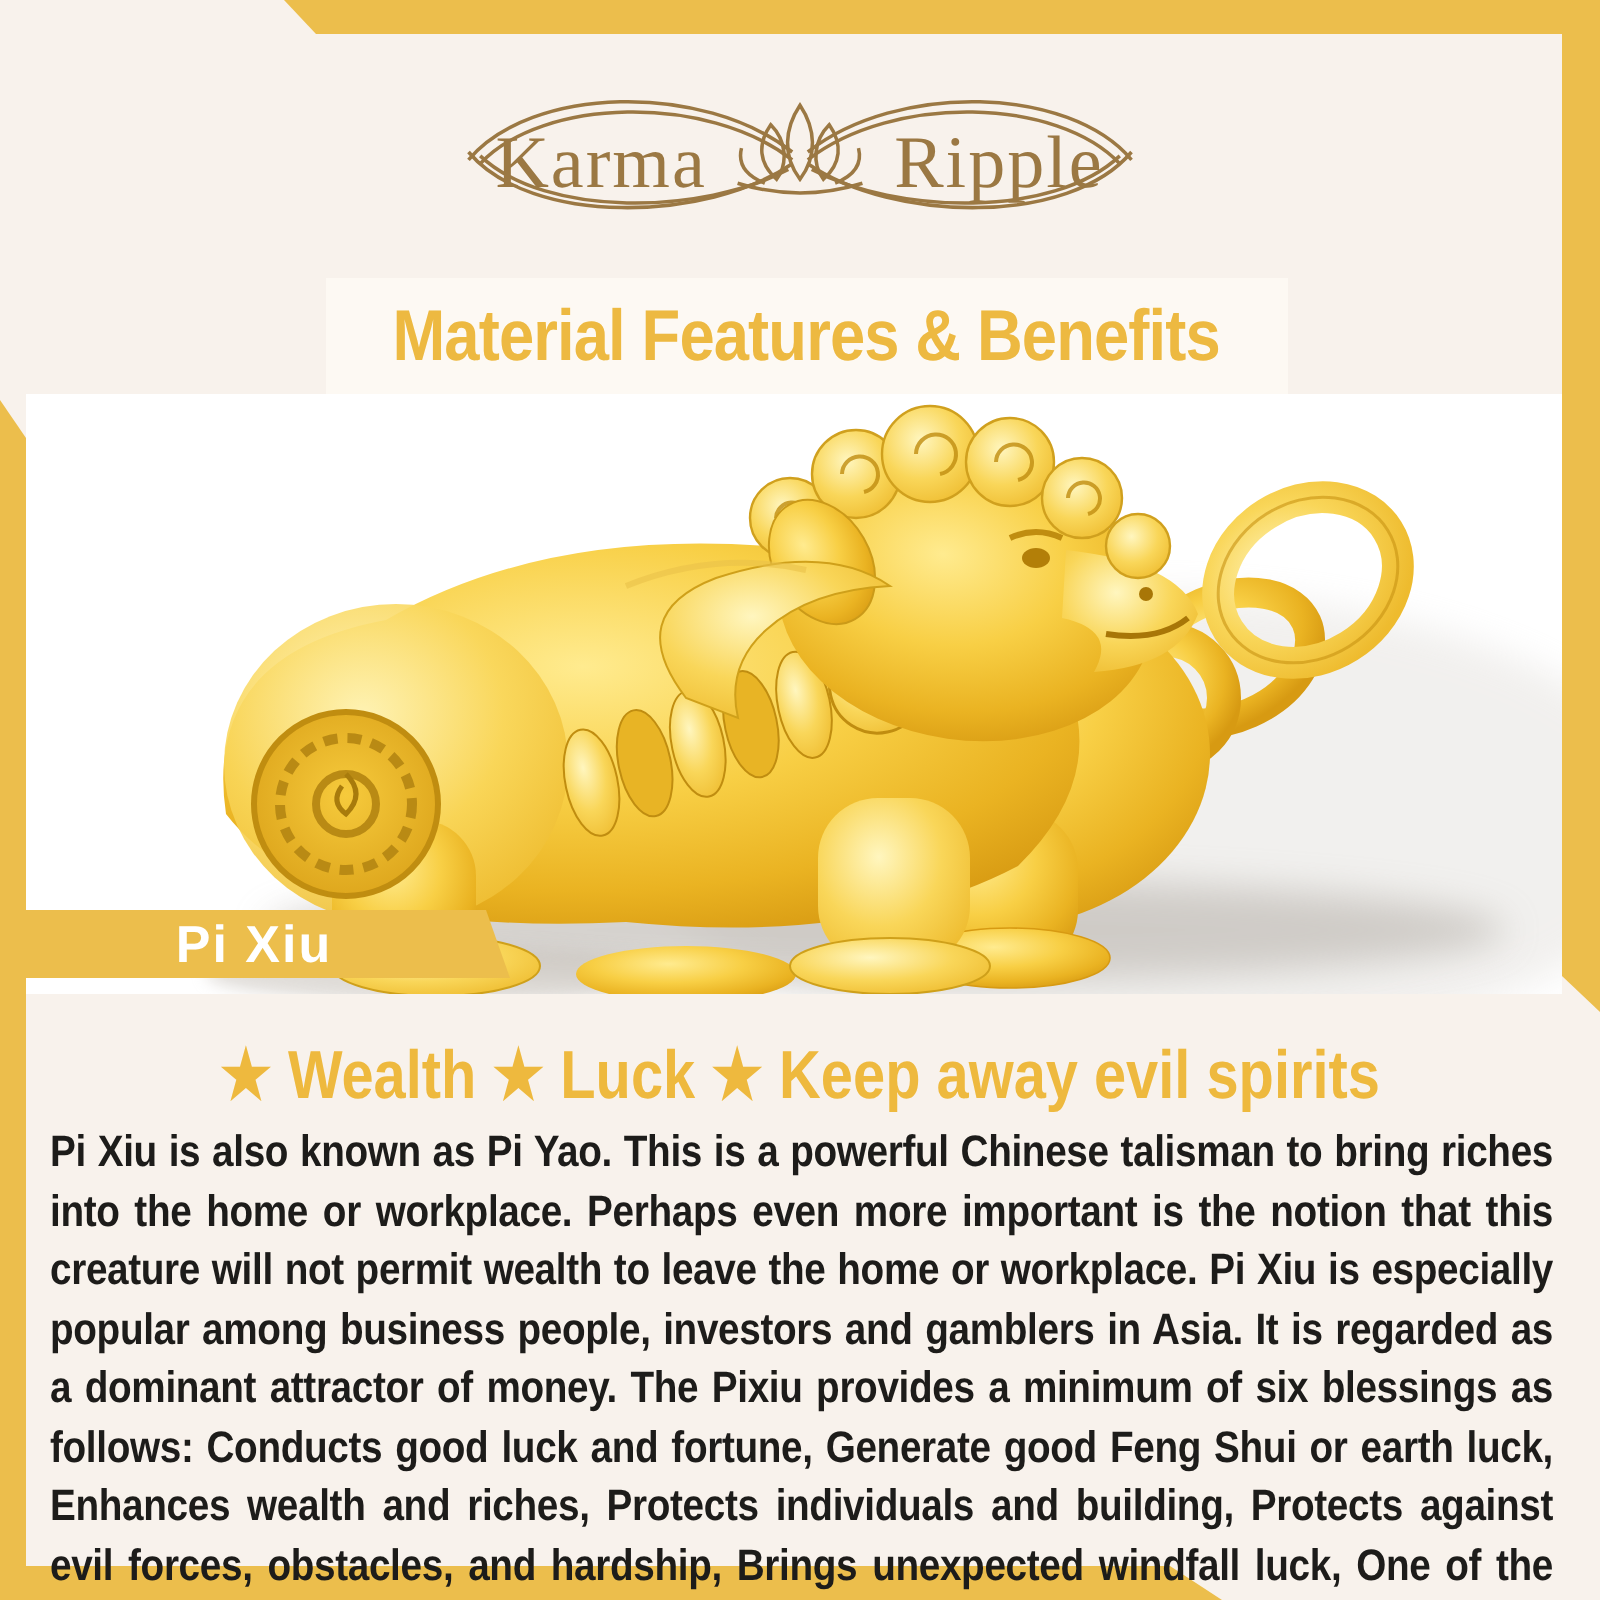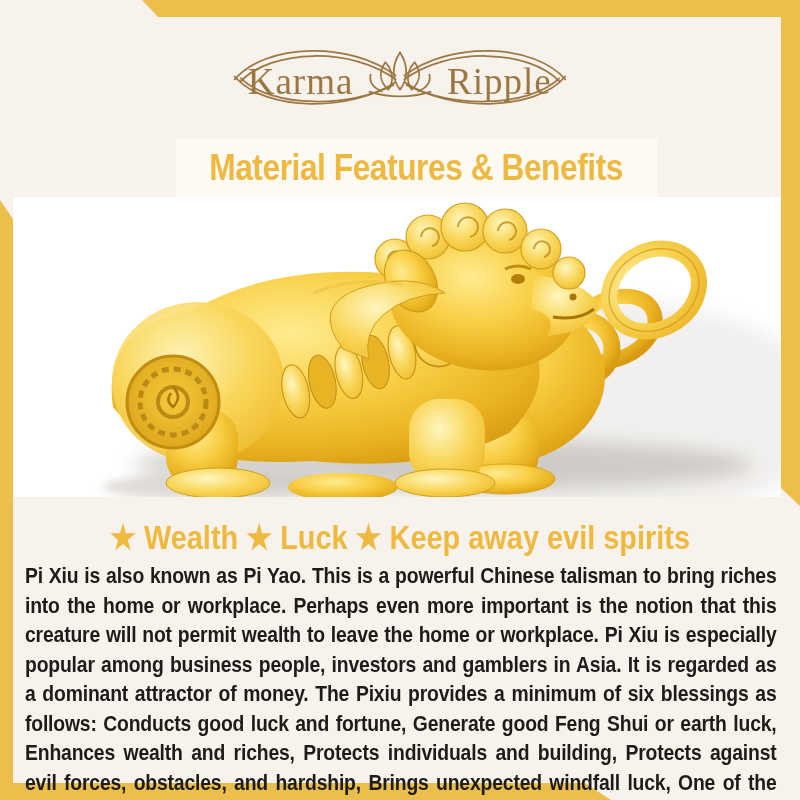--- a/index.html
+++ b/index.html
@@ -17,21 +17,21 @@
     clip-path:polygon(0 0,19px 0,19px 506px,0 488px);}
   #band-left{left:0;top:200px;width:13px;height:600px;
     clip-path:polygon(0 0,13px 19px,13px 600px,0 600px);}
   #band-bottom{left:0;top:783px;width:611px;height:17px;
     clip-path:polygon(0 0,585px 0,611px 17px,0 17px);}
   
   #logo{position:absolute;left:205px;top:26px;width:390px;height:100px;}
   #logo svg{width:100%;height:100%;}
   #logo text{font-family:"Liberation Serif",serif;fill:#9b7843;letter-spacing:1px;}
   
-  #material-band{position:absolute;left:176px;top:139px;width:481px;height:58px;
+  #material-band{position:absolute;left:163px;top:139px;width:481px;height:58px;
     background:#fdf9f3;display:flex;align-items:center;justify-content:center;}
   #material-title{
     font-weight:bold;font-size:36px;color:#edb941;white-space:nowrap;
     transform:scaleX(0.88);transform-origin:center;letter-spacing:-0.5px;}
   
   #product-panel{position:absolute;left:13px;top:197px;width:768px;height:300px;
     background:#ffffff;}
   #product-panel svg{display:block;width:768px;height:300px;}
   
   #pixiu-banner{position:absolute;left:13px;top:455px;width:242px;height:34px;
@@ -175,18 +175,21 @@
         <path d="M 485 34 a 9 9 0 1 1 11 9"></path>
         <path d="M 521 52 a 8 8 0 1 1 10 8"></path>
       </g>
 
       <ellipse cx="398" cy="84" rx="24" ry="33" fill="url(#gBody)" stroke="#cb9a18" stroke-width="1" transform="rotate(-30 398 84)"></ellipse>
       <path d="M 330 152 Q 298 110 345 92 Q 400 74 432 96 Q 392 98 370 118 Q 350 136 356 162 Z" fill="url(#gBright)" stroke="#cfa01a" stroke-width="1"></path>
       <path d="M 300 96 Q 345 78 390 88" fill="none" stroke="#e9c24a" stroke-width="3" opacity="0.6"></path>
     </svg>
   </div>
 
+  <div id="pixiu-banner">
+    <span id="pixiu-label">Pi Xiu</span>
+  </div>
 
   <div id="benefits-heading">★  Wealth ★  Luck ★  Keep away evil spirits</div>
 
   <div id="description">Pi Xiu is also known as Pi Yao. This is a powerful Chinese talisman to bring riches into the home or workplace. Perhaps even more important is the notion that this creature will not permit wealth to leave the home or workplace. Pi Xiu is especially popular among business people, investors and gamblers in Asia. It is regarded as a dominant attractor of money. The Pixiu provides a minimum of six blessings as follows: Conducts good luck and fortune, Generate good Feng Shui or earth luck, Enhances wealth and riches, Protects individuals and building, Protects against evil forces, obstacles, and hardship, Brings unexpected windfall luck, One of the popular ways to retain a Pixiu is to wear it on a bracelet.</div>
 
 </div>
 
 </body></html>

